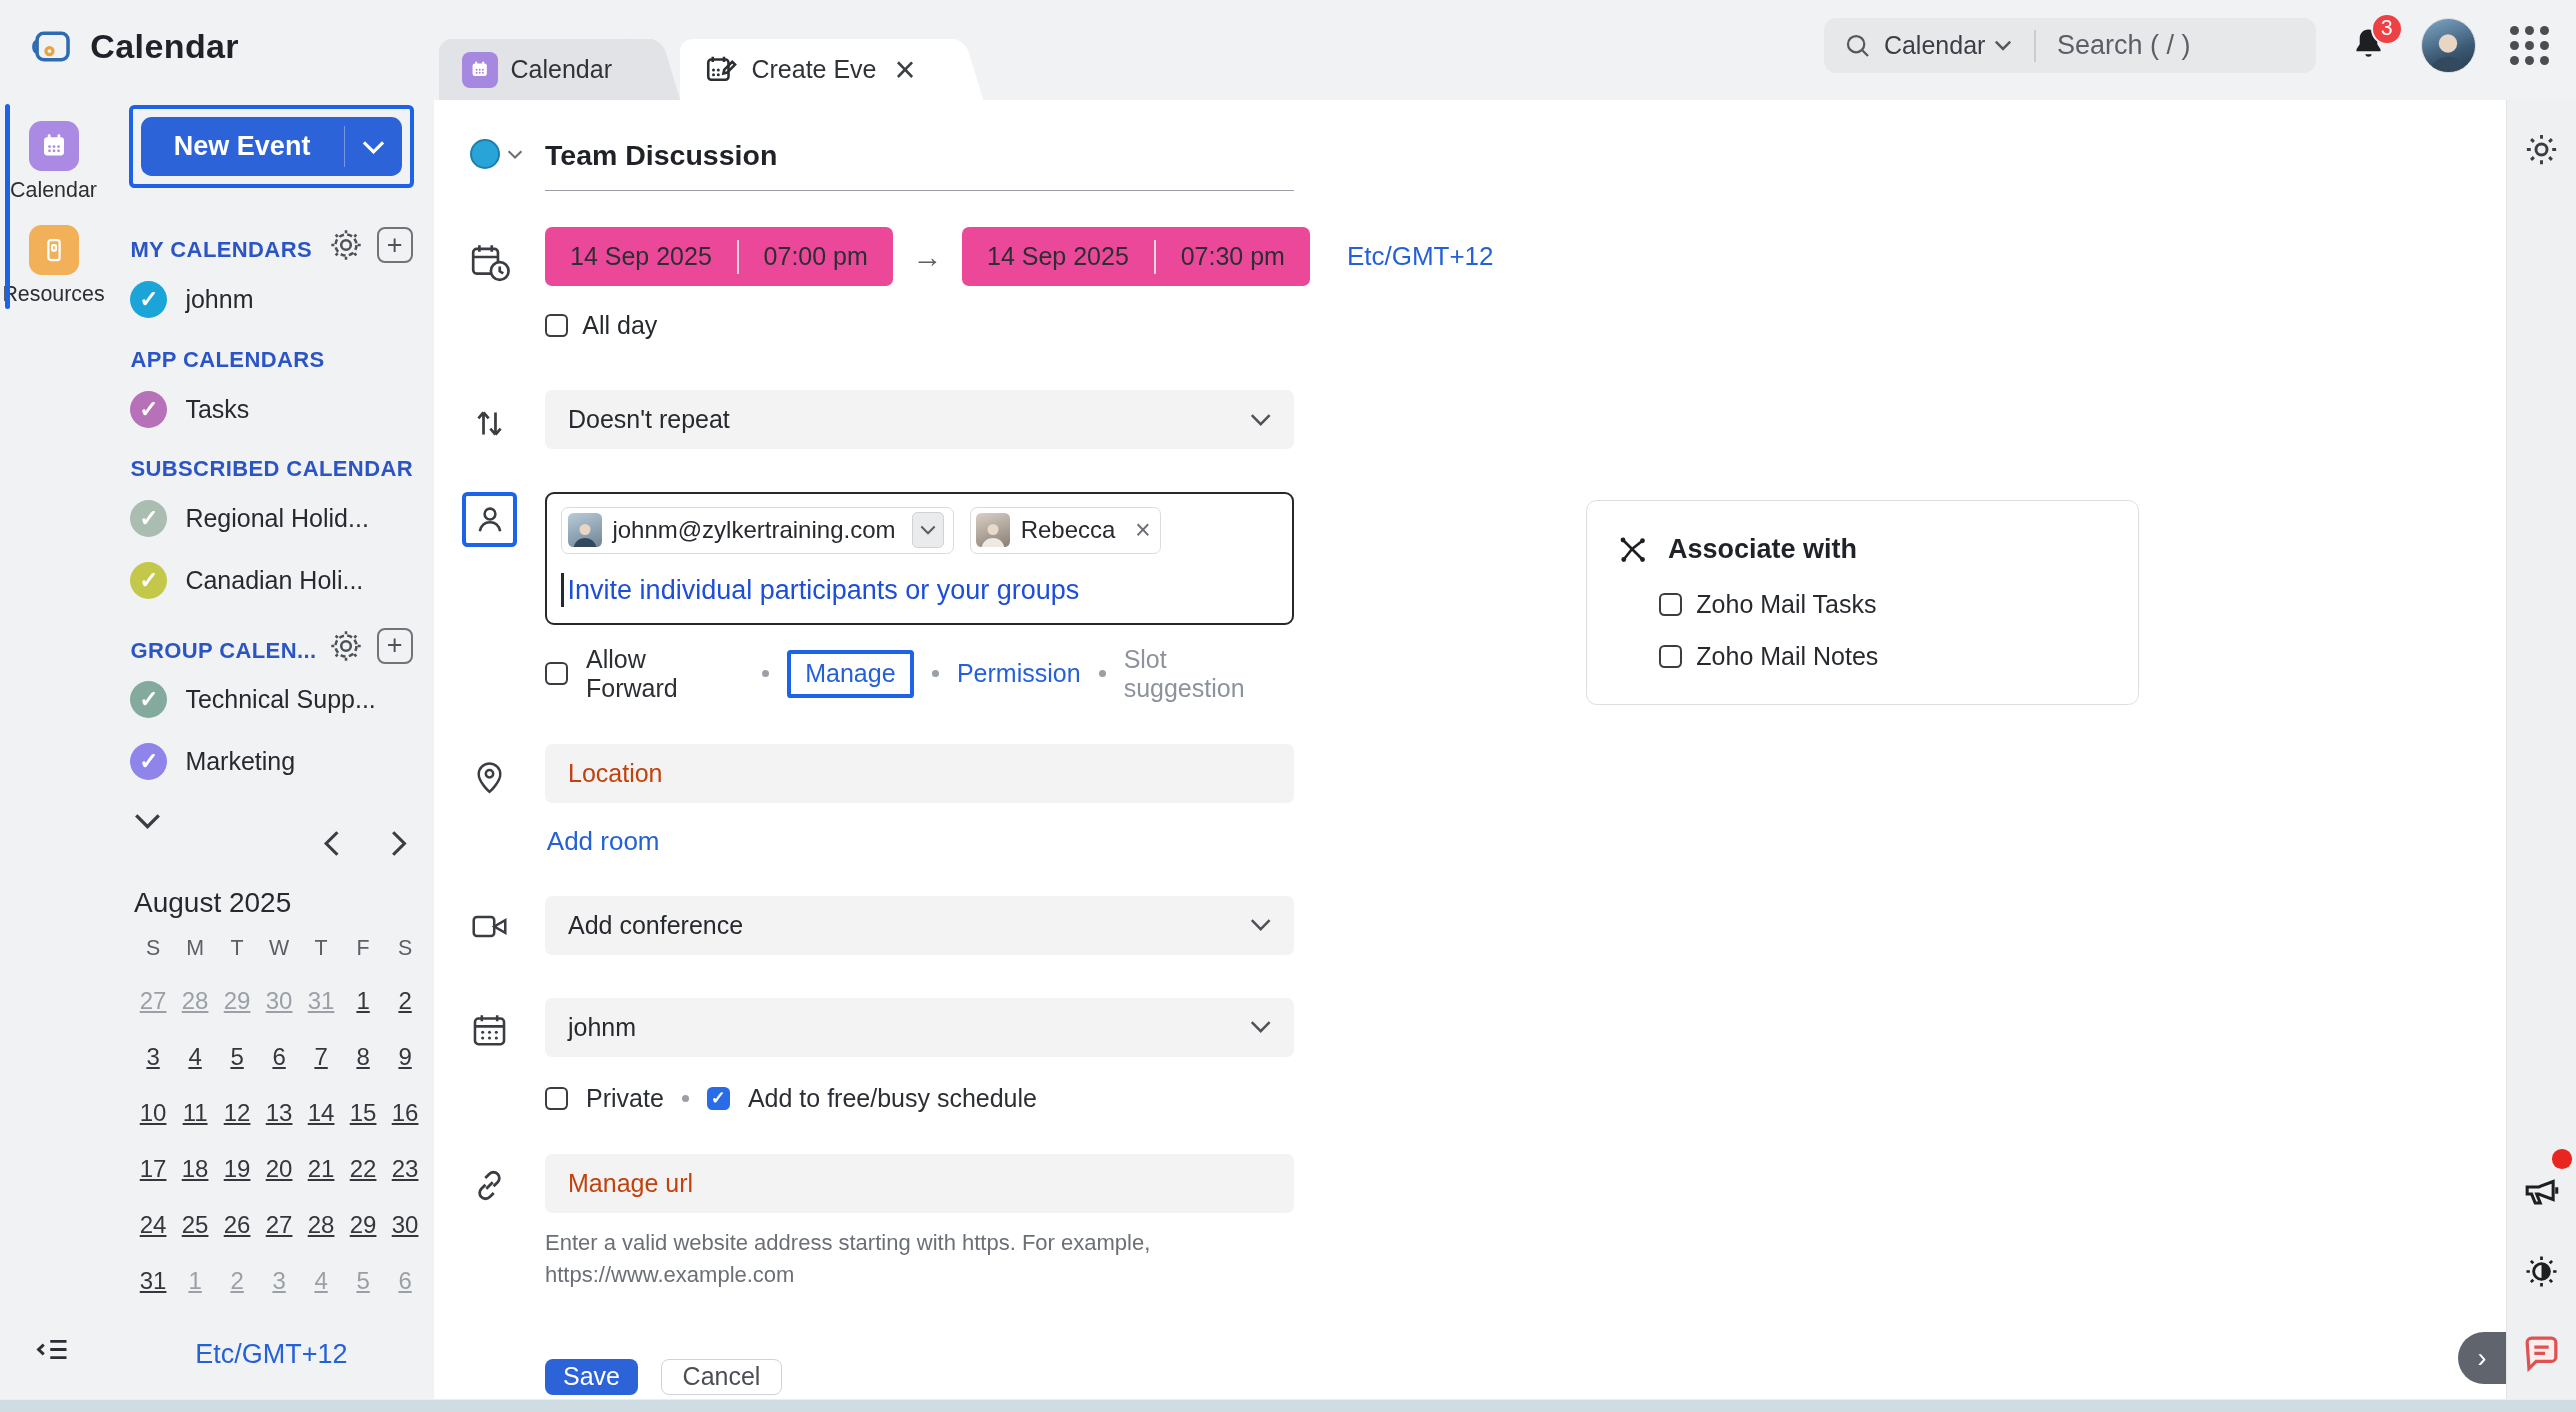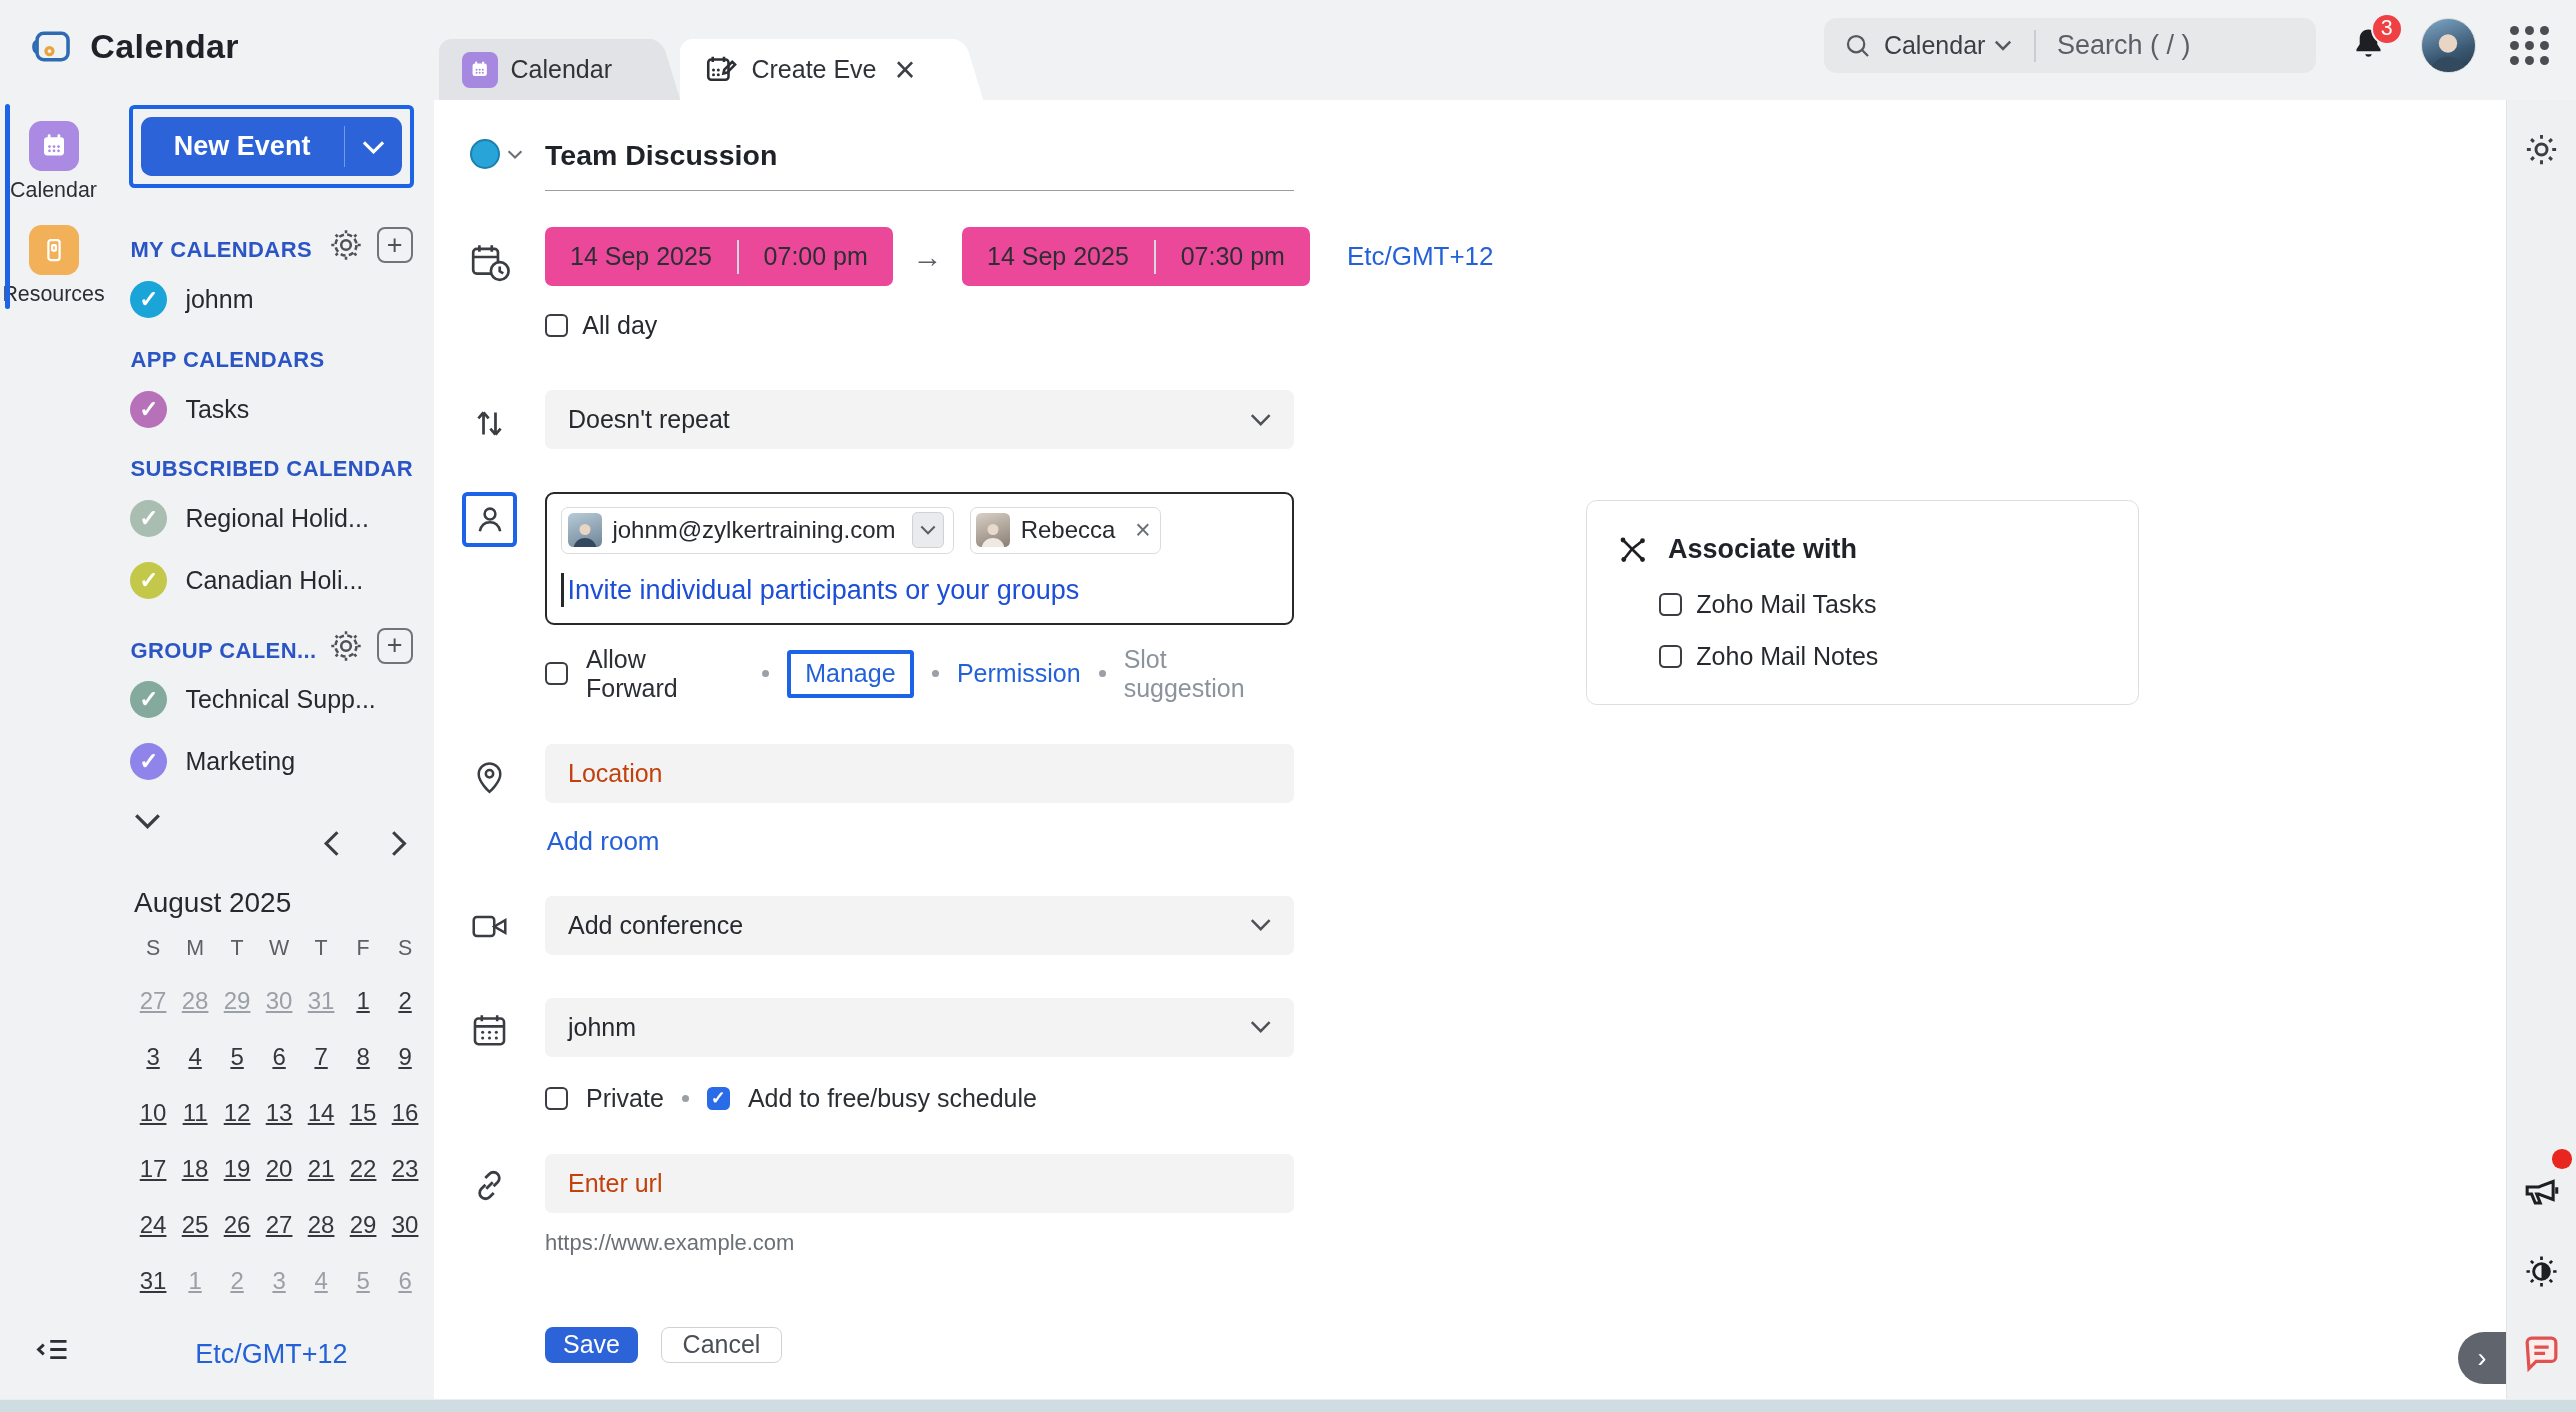--- a/index.html
+++ b/index.html
@@ -643,23 +643,24 @@
     <div class="frow" style="margin-top:41px;">
       <div class="icon-col">
         <svg width="39" height="39" viewBox="0 0 24 24" fill="none" stroke="#3a3d42" stroke-width="1.7">
           <path d="M10 14l4-4"></path>
           <path d="M9.5 11.5L7 14a3.6 3.6 0 0 0 5.1 5.1l2.5-2.5"></path>
           <path d="M14.5 12.5L17 10a3.6 3.6 0 0 0-5.1-5.1L9.4 7.4"></path>
         </svg>
       </div>
       <div class="field-col">
         <div class="gray-field">
-          <span class="ph">Enter url</span>
+          <span class="ph">Manage url</span>
         </div>
         <div class="help-text">
+          <div>Enter a valid website address starting with https. For example,</div>
           <div>https://www.example.com</div>
         </div>
       </div>
     </div>
 
     <div class="frow">
       <div class="icon-col"></div>
       <div class="actions">
         <span class="btn save">Save</span>
         <span class="btn cancel">Cancel</span>

